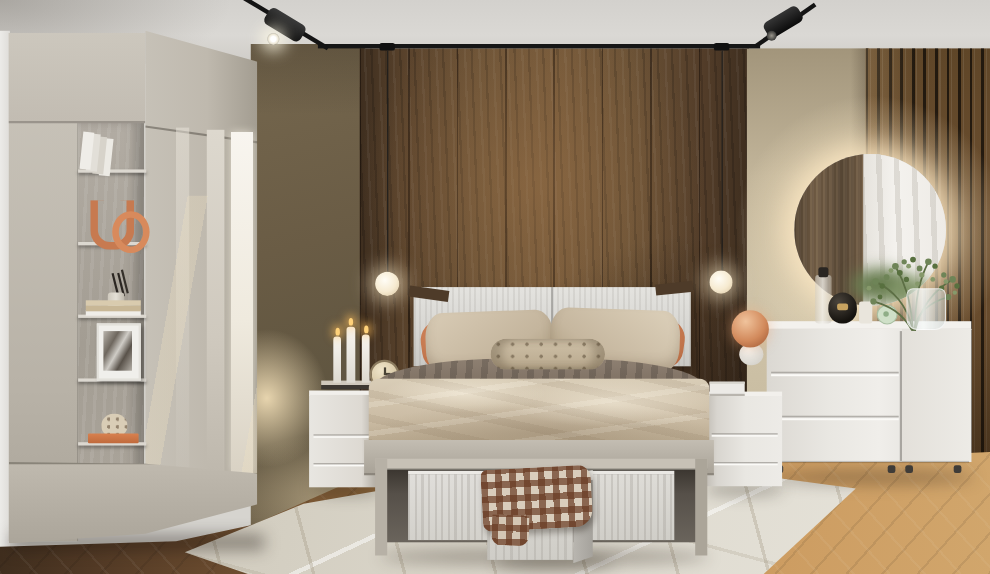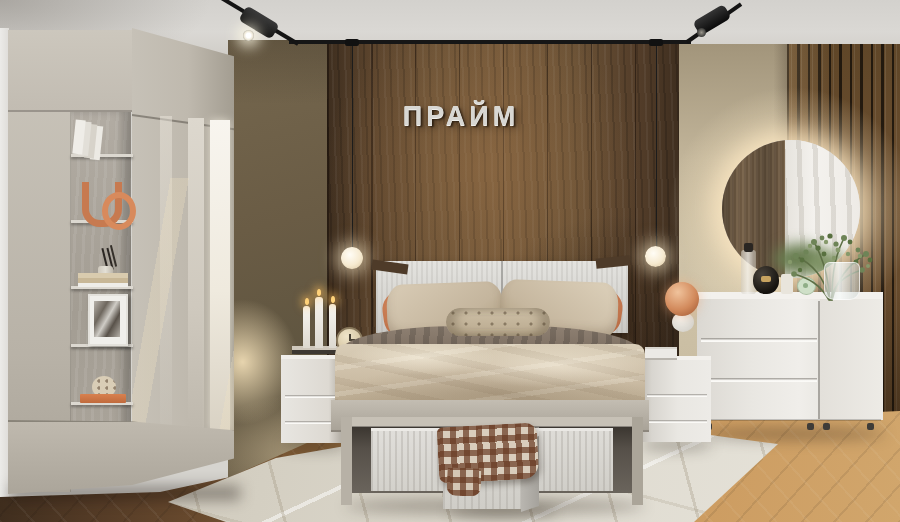--- a/index.html
+++ b/index.html
@@ -93,25 +93,20 @@
        background:radial-gradient(circle,#9a968c,#3a3a38 70%);z-index:6;"></div>
   <div class="abs" style="left:345px;top:39px;width:14px;height:7px;border-radius:2px;background:#111;z-index:5;"></div>
   <div class="abs" style="left:649px;top:39px;width:14px;height:7px;border-radius:2px;background:#111;z-index:5;"></div>
   <div class="abs" style="left:351.5px;top:46px;width:1.4px;height:201px;background:#1c1c1c;z-index:5;"></div>
   <div class="abs" style="left:655.5px;top:46px;width:1.4px;height:200px;background:#1c1c1c;z-index:5;"></div>
   <div class="abs" style="left:341px;top:247px;width:22px;height:22px;border-radius:50%;
        background:radial-gradient(circle at 40% 35%,#fffdf6,#f6ead0 55%,#d9c49e);box-shadow:0 0 16px 6px rgba(255,240,205,.55);z-index:5;"></div>
   <div class="abs" style="left:645px;top:246px;width:21px;height:21px;border-radius:50%;
        background:radial-gradient(circle at 40% 35%,#fffdf6,#f6ead0 55%,#d9c49e);box-shadow:0 0 16px 6px rgba(255,240,205,.55);z-index:5;"></div>
 
-  <div class="abs" style="left:376px;top:101px;width:170px;text-align:center;z-index:4;
-       font-size:27px;font-weight:bold;letter-spacing:4px;color:#d8d7d3;
-       text-shadow:0 1px 0 #f0efec,2px 2px 2px rgba(18,10,4,.65),4px 4px 7px rgba(18,10,4,.4);">
-    <span>ПРАЙМ</span>
-  </div>
 
   <div class="abs" style="left:6px;top:26px;width:228px;height:466px;z-index:5;">
     <div class="abs" style="left:2px;top:4px;width:62px;height:462px;
          background:linear-gradient(180deg,#cbc6bc,#b8b2a7 70%,#a9a398);border-right:1px solid rgba(0,0,0,.14);"></div>
     <div class="abs" style="left:65px;top:84px;width:60px;height:336px;
          background:repeating-linear-gradient(93deg,rgba(255,255,255,.08) 0 3px,transparent 3px 9px),
          linear-gradient(180deg,#b2aca3,#a39d93 60%,#aaa49a);box-shadow:inset -8px 0 10px rgba(0,0,0,.22);"></div>
     <div class="abs" style="left:2px;top:4px;width:124px;height:80px;
          background:linear-gradient(180deg,#ccc7bd,#c2bcb2);border-bottom:2px solid rgba(60,55,48,.35);"></div>
     <div class="abs" style="left:126px;top:2px;width:102px;height:402px;

